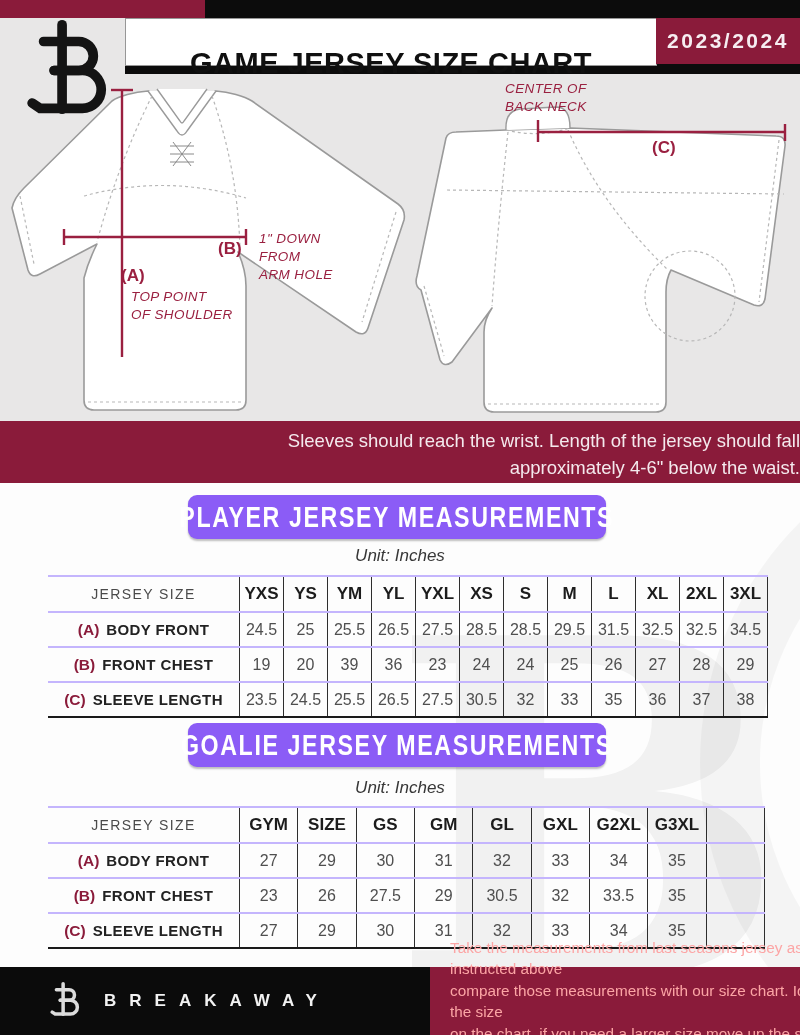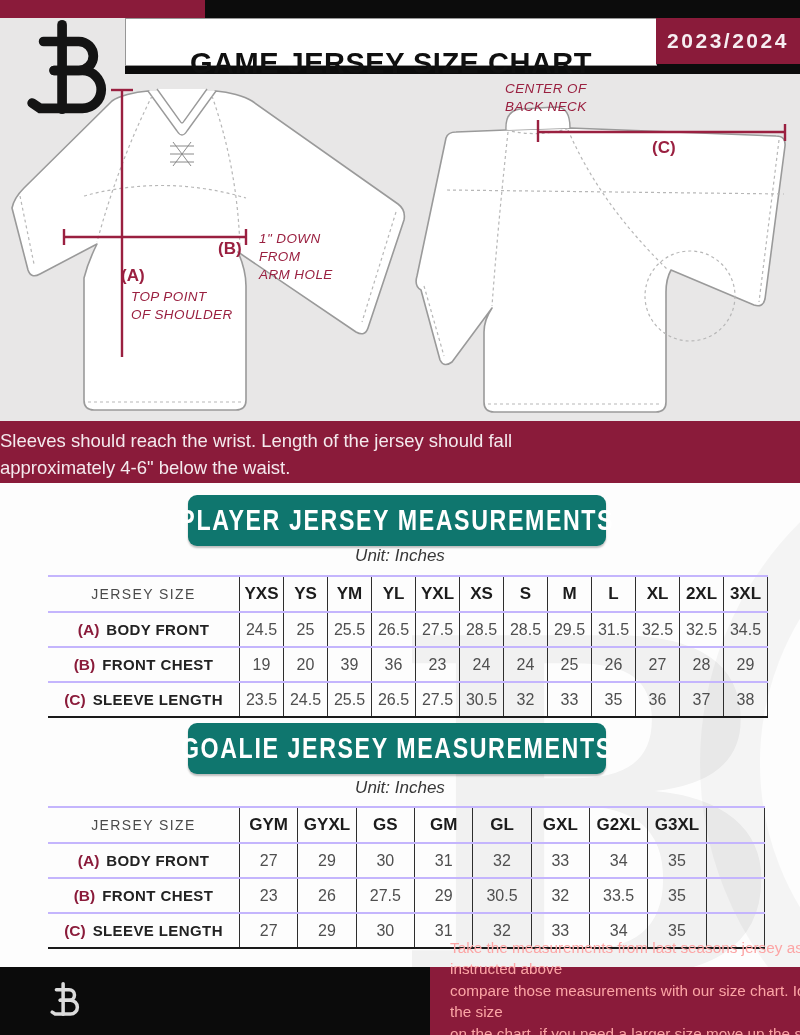--- a/index.html
+++ b/index.html
@@ -23,29 +23,29 @@
   .seam{fill:none;stroke:#B7B7B7;stroke-width:1.2;stroke-dasharray:3 3;}
   .collar{fill:#fff;stroke:#9A9A9A;stroke-width:1.4;}
   .neckfill{fill:#B4B4B4;stroke:none;}
   .lace{stroke:#8A8A8A;stroke-width:1;fill:none;}
   .mline{stroke:#9A2040;stroke-width:2.4;fill:none;}
   .mk{fill:#9A2040;font-weight:800;font-size:17px;font-family:"Liberation Sans",sans-serif;}
   .ann{fill:#9A2040;font-style:italic;font-size:13.5px;letter-spacing:.4px;font-family:"Liberation Sans",sans-serif;}
 
   
   .banner{position:absolute;left:0;top:421px;width:800px;height:62px;background:#8A1B3A;
-          color:#F4E9ED;text-align:left;font-size:18.5px;line-height:27px;padding-top:6px;box-sizing:border-box;}
+          color:#F4E9ED;text-align:right;font-size:18.5px;line-height:27px;padding-top:6px;box-sizing:border-box;}
 
   
   .content{position:absolute;left:0;top:483px;width:800px;height:484px;background:#FDFDFD;overflow:hidden;}
   .wm-b{position:absolute;left:390px;top:95px;z-index:0;font-family:"DejaVu Serif",serif;font-weight:bold;
         font-size:470px;line-height:1;color:rgba(20,20,20,0.05);}
   .wm-ring{position:absolute;left:700px;top:-60px;width:560px;height:560px;border:60px solid rgba(0,0,0,0.035);
            border-radius:50%;z-index:0;}
-  .badge{position:absolute;left:188px;width:418px;height:51px;background:#0f766e;border-radius:9px;
+  .badge{position:absolute;left:188px;width:418px;height:44px;background:#8b5cf6;border-radius:9px;
          display:flex;align-items:center;justify-content:center;z-index:1;box-shadow:0 2px 2px rgba(0,0,0,.25);}
   .badge span{color:#fff;font-size:29px;font-weight:800;letter-spacing:2px;white-space:nowrap;
               transform:scaleX(.8);transform-origin:center;}
   .badge.p{top:12px;} .badge.g{top:240px;}
   .unit{position:absolute;left:0;width:800px;text-align:center;font-style:italic;font-size:17px;
         color:#373737;z-index:1;}
   .unit.p{top:63px;} .unit.g{top:295px;}
 
   
   table.meas{position:absolute;left:48px;border-collapse:collapse;table-layout:fixed;width:707px;z-index:1;
@@ -243,21 +243,21 @@
     <div class="badge g">
       <span>GOALIE JERSEY MEASUREMENTS</span>
     </div>
     <div class="unit g">Unit: Inches</div>
 
     <table class="meas g">
       <tbody>
           <tr class="head">
         <td class="c-lbl corner">JERSEY SIZE</td>
         <td class="c-g sz vcell">GYM</td>
-        <td class="c-g sz vcell">GYXL</td>
+        <td class="c-g sz vcell">SIZE</td>
         <td class="c-g sz vcell">GS</td>
         <td class="c-g sz vcell">GM</td>
         <td class="c-g sz vcell">GL</td>
         <td class="c-g sz vcell">GXL</td>
         <td class="c-g sz vcell">G2XL</td>
         <td class="c-g sz vcell">G3XL</td>
         <td class="c-g sz vcell last"></td>
       </tr>
       <tr>
         <td class="lblcell"><span class="rkey">(A)</span><span class="rname">BODY FRONT</span></td>
@@ -303,20 +303,21 @@
     <div class="f-black">
       <span>
         <svg width="32" height="38" viewBox="0 0 100 114">
           <g fill="none" stroke="#DCDCDC" stroke-width="11" stroke-linecap="round">
             <path d="M41 9 L41 105"></path>
             <path d="M20 28 H60 a16 16 0 0 1 0 33 H32"></path>
             <path d="M32 61 H64 a21 21 0 0 1 0 43 H16 l-9 -6"></path>
           </g>
         </svg>
       </span>
+      <span class="f-brand">BREAKAWAY</span>
     </div>
     <div class="f-maroon">
       <div>Take the measurements from last seasons jersey as instructed above</div>
       <div>compare those measurements  with our size chart. Identify the size</div>
       <div>on the chart, if you need a larger size move up the scale on the chart</div>
     </div>
   </div>
 
 </div>
 

